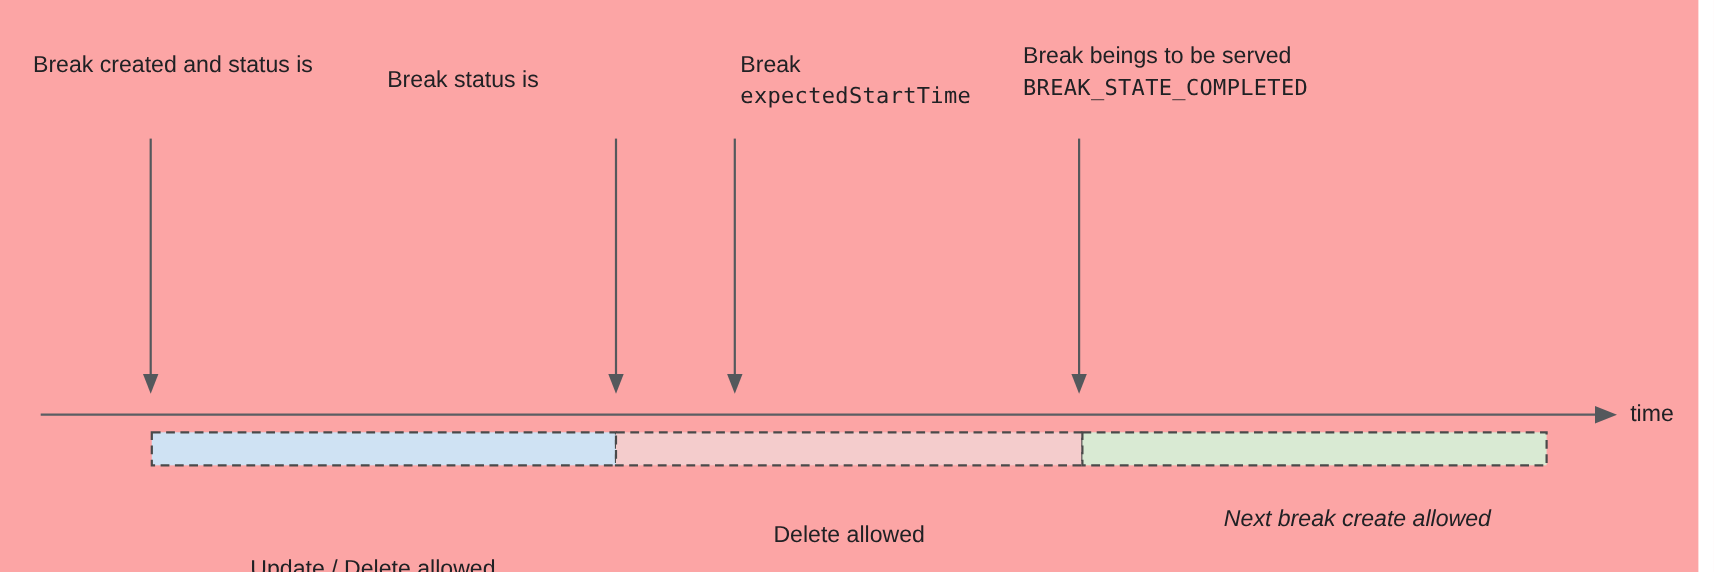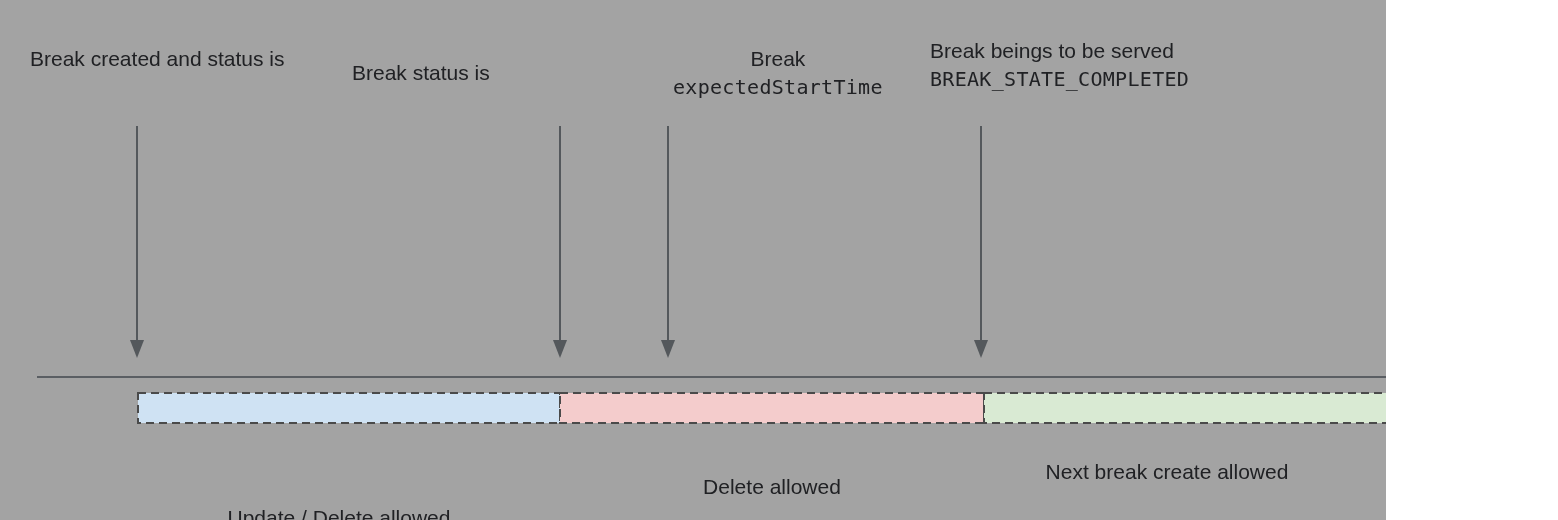--- a/index.html
+++ b/index.html
@@ -4,23 +4,23 @@
 <style>
   html, body {
     margin: 0;
     padding: 0;
     background: #ffffff;
     font-family: "Liberation Sans", sans-serif;
     color: #202124;
   }
   .canvas {
     position: relative;
-    width: 1386px;
+    width: 1544px;
     height: 520px;
-    background: #a3a3a3;
+    background: #fca5a5;
     overflow: hidden;
   }
   .diagram-svg {
     position: absolute;
     left: 0;
     top: 0;
     width: 1558px;
     height: 520px;
   }
   .ann {
@@ -107,29 +107,29 @@
   </svg>
 
   <div class="ann" style="left:30px; top:44px;">
     <div class="ann-line">Break created and status is</div>
   </div>
 
   <div class="ann" style="left:352px; top:44px;margin-top:14px;">
     <div class="ann-line">Break status is</div>
   </div>
 
-  <div class="ann" style="left:673px; top:44px;text-align:center;">
+  <div class="ann" style="left:673px; top:44px;">
     <div class="ann-line">Break</div>
     <div class="ann-code">expectedStartTime</div>
   </div>
 
   <div class="ann" style="left:930px; top:36px;">
     <div class="ann-line">Break beings to be served</div>
     <div class="ann-code">BREAK_STATE_COMPLETED</div>
   </div>
 
   <div class="time-label">time</div>
 
   <div class="seg-label" style="left:128px; width:422px;margin-top:46px;">Update / Delete allowed</div>
   <div class="seg-label" style="left:560px; width:424px;margin-top:15px;">Delete allowed</div>
-  <div class="seg-label" style="left:956px; width:422px;">Next break create allowed</div>
+  <div class="seg-label" style="left:1023px; width:422px;font-style:italic;">Next break create allowed</div>
 
 </div>
 
 </body></html>

